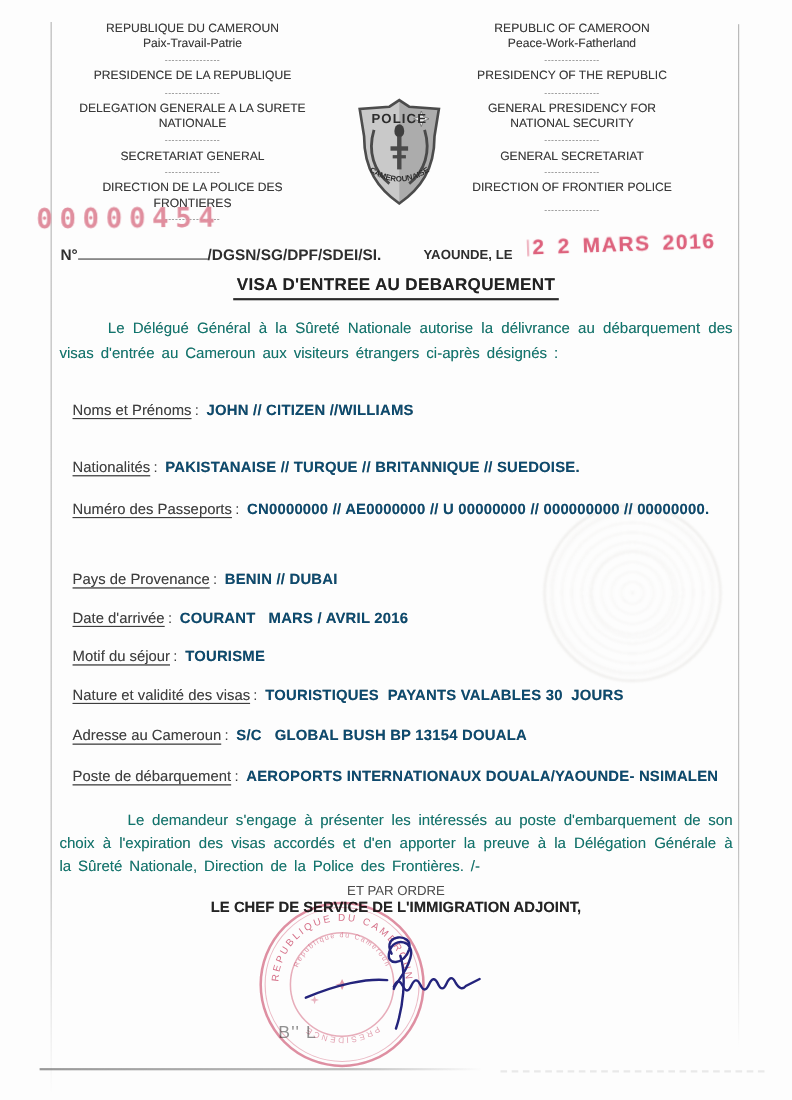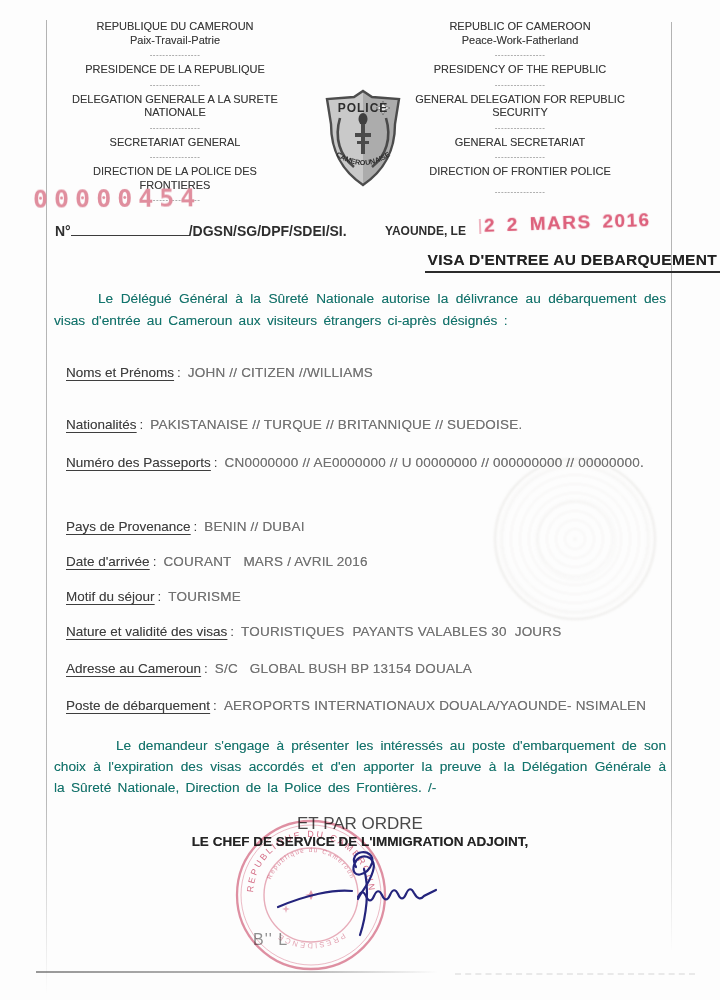--- a/index.html
+++ b/index.html
@@ -29,44 +29,44 @@
   #ref-blank{display:inline-block;width:118px;border-bottom:1.4px solid #3c3c3c;height:13px;vertical-align:baseline;}
   #place-label{position:absolute;left:385px;top:224px;font-size:12px;font-weight:bold;color:#2e2e2e;}
   #date-stamp{
     position:absolute;left:479px;top:212px;font-size:19px;font-weight:bold;
     color:#dd617c;letter-spacing:1.5px;transform:rotate(-2deg);
     text-shadow:0 0 1px rgba(221,97,124,.55);filter:blur(.2px);z-index:3;word-spacing:4px;
   }
   #date-stamp::before{content:"";display:inline-block;width:2px;height:15px;background:rgba(221,97,124,.45);margin-right:3px;transform:translateY(2px);}
 
   
-  #doc-title{position:absolute;left:0;top:251px;width:720px;text-align:right;}
+  #doc-title{position:absolute;left:0;top:251px;width:720px;text-align:center;}
   #doc-title span{
     display:inline-block;font-size:15.5px;font-weight:bold;color:#222;
     border-bottom:2px solid #2c2c2c;padding:0 3px 2px;letter-spacing:.3px;
     text-shadow:0 0 .4px rgba(40,40,40,.5);
   }
   .para{
     position:absolute;left:54px;width:612px;font-size:13.7px;line-height:21.5px;
     text-align:justify;color:#0f766e;text-shadow:0 0 .4px rgba(60,60,60,.4);word-spacing:2.5px;
   }
   #intro-para{top:288px;text-indent:44px;}
   #engagement-para{top:735px;text-indent:62px;line-height:21px;}
 
   
   .field-row{position:absolute;left:54px;width:612px;font-size:13.5px;line-height:18px;z-index:2;}
   .flabel{color:#3e3e3e;text-decoration:underline;text-underline-offset:2.5px;text-shadow:0 0 .4px rgba(60,60,60,.4);margin-left:12px;}
   .fcolon{color:#3e3e3e;margin:0 7px 0 3px;}
-  .fvalue{font-weight:normal;color:#737373;text-shadow:0 0 .4px rgba(25,25,25,.45);letter-spacing:.2px;}
+  .fvalue{font-weight:bold;color:#0c4a6e;text-shadow:0 0 .4px rgba(25,25,25,.45);letter-spacing:.2px;}
   #row-passeports{line-height:33px;}
 
   
   #signoff{position:absolute;left:55px;top:800px;width:610px;text-align:center;z-index:2;}
   .signoff-bold{font-size:13.5px;font-weight:bold;color:#242424;text-shadow:0 0 .4px rgba(30,30,30,.5);}
-  .signoff-reg{font-size:17px;color:#4a4a4a;margin-top:14px;}
+  .signoff-reg{font-size:12px;color:#4a4a4a;margin-top:3px;}
   #signoff .signoff-bold + .signoff-reg + .signoff-bold{margin-top:3px;}
 
   
   #round-stamp{position:absolute;left:226px;top:810px;width:170px;height:170px;z-index:3;mix-blend-mode:multiply;filter:blur(.35px);opacity:.92;}
   #signature{position:absolute;left:272px;top:845px;width:175px;height:95px;z-index:4;filter:blur(.2px);}
   #emboss-seal{
     position:absolute;left:494px;top:458px;width:158px;height:158px;border-radius:50%;
     border:2px solid rgba(150,140,125,.14);
     background:repeating-radial-gradient(circle at 50% 50%, rgba(150,140,125,.055) 0 2px, rgba(255,255,255,0) 2px 9px);
     box-shadow:inset 0 0 0 3px rgba(255,255,255,.5), inset 0 0 12px rgba(150,140,125,.08);
@@ -104,21 +104,21 @@
   <div class="hline">DIRECTION DE LA POLICE DES FRONTIERES</div>
   <div class="hsep">----------------</div>
 </div>
 
 <div class="hcol" id="hcol-right">
   <div class="hline">REPUBLIC OF CAMEROON</div>
   <div class="hline">Peace-Work-Fatherland</div>
   <div class="hsep">----------------</div>
   <div class="hline">PRESIDENCY OF THE REPUBLIC</div>
   <div class="hsep">----------------</div>
-  <div class="hline">GENERAL DELEGATION FOR REPUBLIC SECURITY</div>
+  <div class="hline">GENERAL PRESIDENCY FOR NATIONAL SECURITY</div>
   <div class="hsep">----------------</div>
   <div class="hline">GENERAL SECRETARIAT</div>
   <div class="hsep">----------------</div>
   <div class="hline">DIRECTION OF FRONTIER POLICE</div>
   <div class="hsep hsep-last">----------------</div>
 </div>
 
 <svg id="badge" viewBox="0 0 84 104">
   <path d="M42 3 L51 9 L78 11 L74 36 C74 66 61 84 42 97 C23 84 10 66 10 36 L6 11 L33 9 Z" fill="#c9c9c9" stroke="#4d4d4d" stroke-width="2.4"></path>
   <path d="M42 3 L51 9 L78 11 L74 36 C74 66 61 84 42 97 Z" fill="rgba(70,70,70,.22)"></path>

